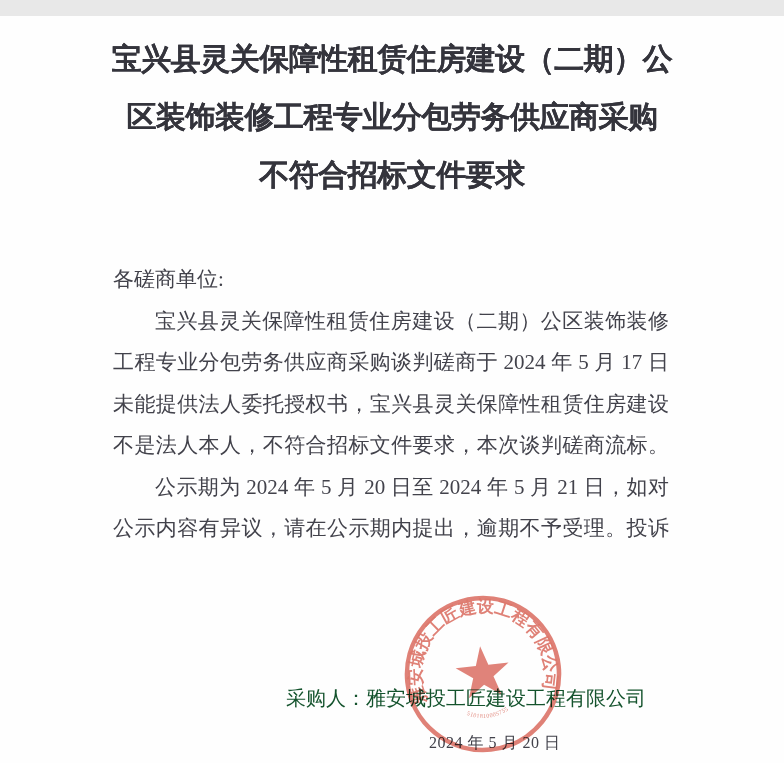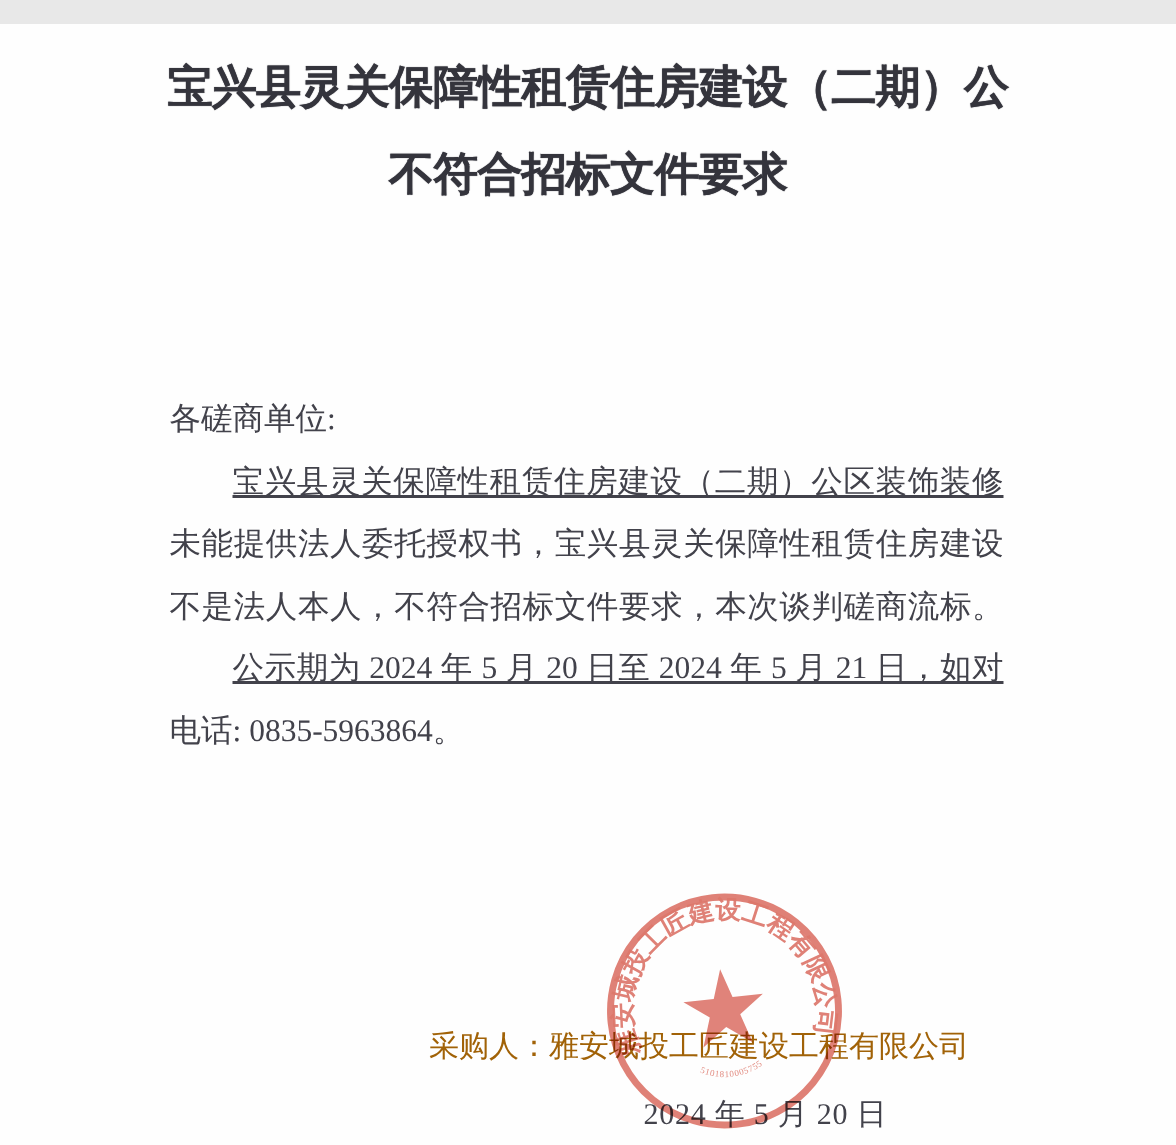--- a/index.html
+++ b/index.html
@@ -45,40 +45,39 @@
     font-size: 21px;
     color: #42424b;
     text-align: left;
   }
   .line.just {
     text-align: justify;
     text-align-last: justify;
   }
   .line.indent {
     padding-left: 42px;
-    text-decoration: underline;
   }
   
   .purchaser-line {
     position: absolute;
     left: 286px;
     top: 661px;
     height: 42px;
     line-height: 42px;
     font-size: 20px;
-    color: #a16207;
+    color: #14532d;
     font-family: Liberation Serif, serif;
   }
   .date-line {
     position: absolute;
     left: 429px;
     top: 706px;
     height: 42px;
     line-height: 42px;
-    font-size: 20px;
+    font-size: 16px;
     letter-spacing: 0.5px;
     color: #42424b;
   }
   
   .seal {
     position: absolute;
     left: 383px;
     top: 558px;
     width: 200px;
     height: 200px;
@@ -87,30 +86,32 @@
     pointer-events: none;
   }
 </style>
 </head>
 <body>
 
 <div class="page">
 
   <div class="doc-title">
     <div class="title-line">宝兴县灵关保障性租赁住房建设（二期）公</div>
+    <div class="title-line">区装饰装修工程专业分包劳务供应商采购</div>
     <div class="title-line">不符合招标文件要求</div>
   </div>
 
   <div class="body-text">
     <div class="line">各磋商单位:</div>
     <div class="line just indent">宝兴县灵关保障性租赁住房建设（二期）公区装饰装修</div>
+    <div class="line just">工程专业分包劳务供应商采购谈判磋商于 2024 年 5 月 17 日</div>
     <div class="line just">未能提供法人委托授权书，宝兴县灵关保障性租赁住房建设</div>
     <div class="line just">不是法人本人，不符合招标文件要求，本次谈判磋商流标。</div>
     <div class="line just indent">公示期为 2024 年 5 月 20 日至 2024 年 5 月 21 日，如对</div>
-    <div class="line">电话: 0835-5963864。</div>
+    <div class="line just">公示内容有异议，请在公示期内提出，逾期不予受理。投诉</div>
   </div>
 
   <div class="purchaser-line">采购人：雅安城投工匠建设工程有限公司</div>
   <div class="date-line">2024 年 5 月 20 日</div>
 
   <svg class="seal" viewBox="0 0 200 200" xmlns="http://www.w3.org/2000/svg">
     <g transform="rotate(-6 100 100)" fill="none">
       <circle cx="100" cy="100" r="76" stroke="#d96456" stroke-width="4.6" opacity="0.92"></circle>
       <polygon points="100,72 93.7,91.3 73.4,91.3 89.8,103.3 83.5,122.7 100,110.7 116.5,122.7 110.2,103.3 126.6,91.3 106.3,91.3" fill="#d96456" opacity="0.9"></polygon>
       <defs>

